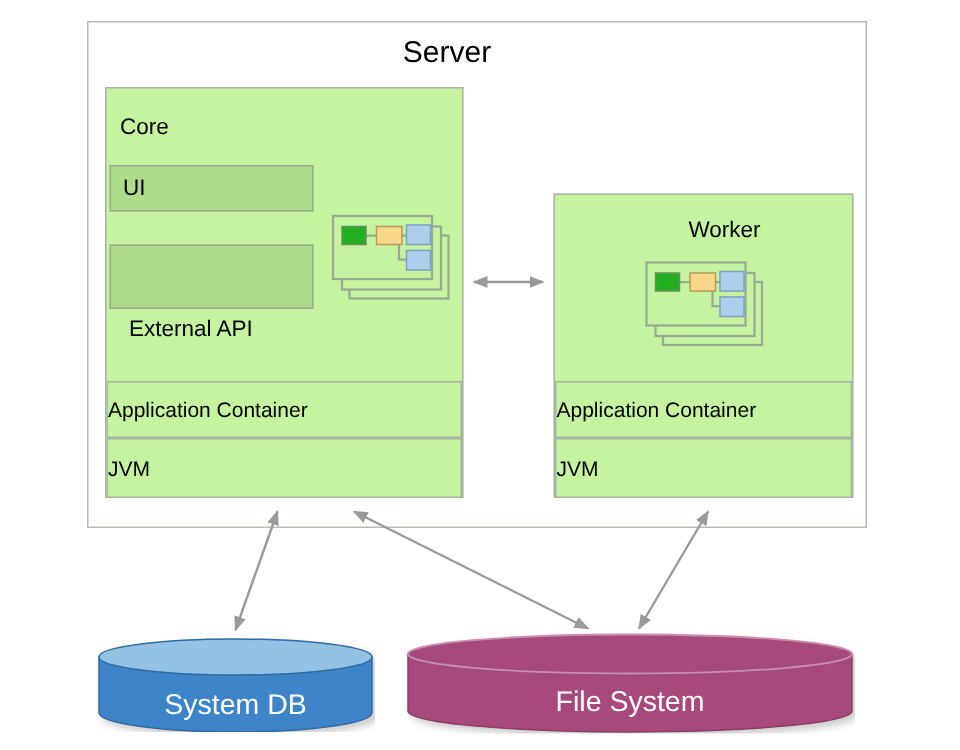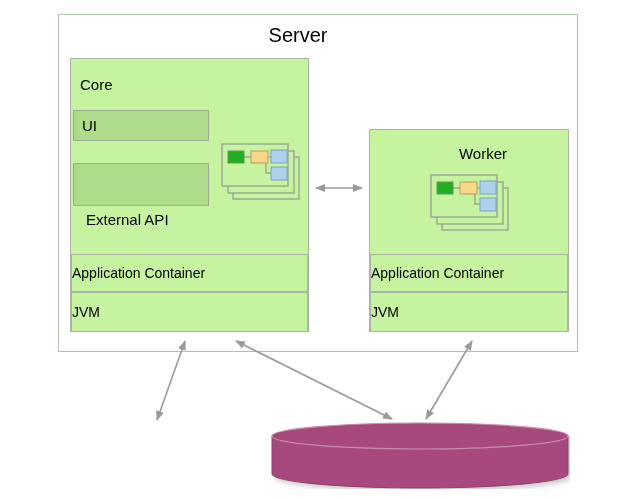--- a/index.html
+++ b/index.html
@@ -287,28 +287,43 @@
 
     <g>
       <line x1="236" y1="341" x2="392" y2="419" stroke="#9a9a9a" stroke-width="1.6" marker-start="url(#arrowtail)" marker-end="url(#arrowhead)"></line>
     </g>
 
     <g>
       <line x1="472" y1="341" x2="426" y2="419" stroke="#9a9a9a" stroke-width="1.6" marker-start="url(#arrowtail)" marker-end="url(#arrowhead)"></line>
     </g>
   </svg>
 
+  <div class="cyl-wrap" id="systemdb-cyl">
+    <svg width="186" height="63" viewBox="0 0 186 63">
+      <g filter="url(#cylshadow2)">
+        <path d="M2,13 L2,50 A91,13 0 0 0 184,50 L184,13 Z" fill="#3d85c8" stroke="#2f6ba3" stroke-width="1"></path>
+        <ellipse cx="93" cy="13" rx="91" ry="12" fill="#93c2e4" stroke="#2f6ba3" stroke-width="1"></ellipse>
+      </g>
+      <defs>
+        <filter id="cylshadow2" x="-20%" y="-20%" width="150%" height="160%">
+          <feDropShadow dx="3" dy="3" stdDeviation="2.5" flood-color="#999999" flood-opacity="0.5"></feDropShadow>
+        </filter>
+      </defs>
+    </svg>
+    <div class="cyl-label">System DB</div>
+  </div>
 
   <div class="cyl-wrap" id="filesystem-cyl">
     <svg width="300" height="67" viewBox="0 0 300 67">
       <g filter="url(#cylshadow3)">
         <path d="M2,14 L2,52 A148,14 0 0 0 298,52 L298,14 Z" fill="#a74a7c" stroke="#8d3c68" stroke-width="1"></path>
         <ellipse cx="150" cy="14" rx="148" ry="13" fill="#a74a7c" stroke="#c98ead" stroke-width="1.2"></ellipse>
       </g>
       <defs>
         <filter id="cylshadow3" x="-20%" y="-20%" width="150%" height="160%">
           <feDropShadow dx="3" dy="3" stdDeviation="2.5" flood-color="#999999" flood-opacity="0.5"></feDropShadow>
         </filter>
       </defs>
     </svg>
+    <div class="cyl-label">File System</div>
   </div>
 
 </div>
 
 </body></html>

